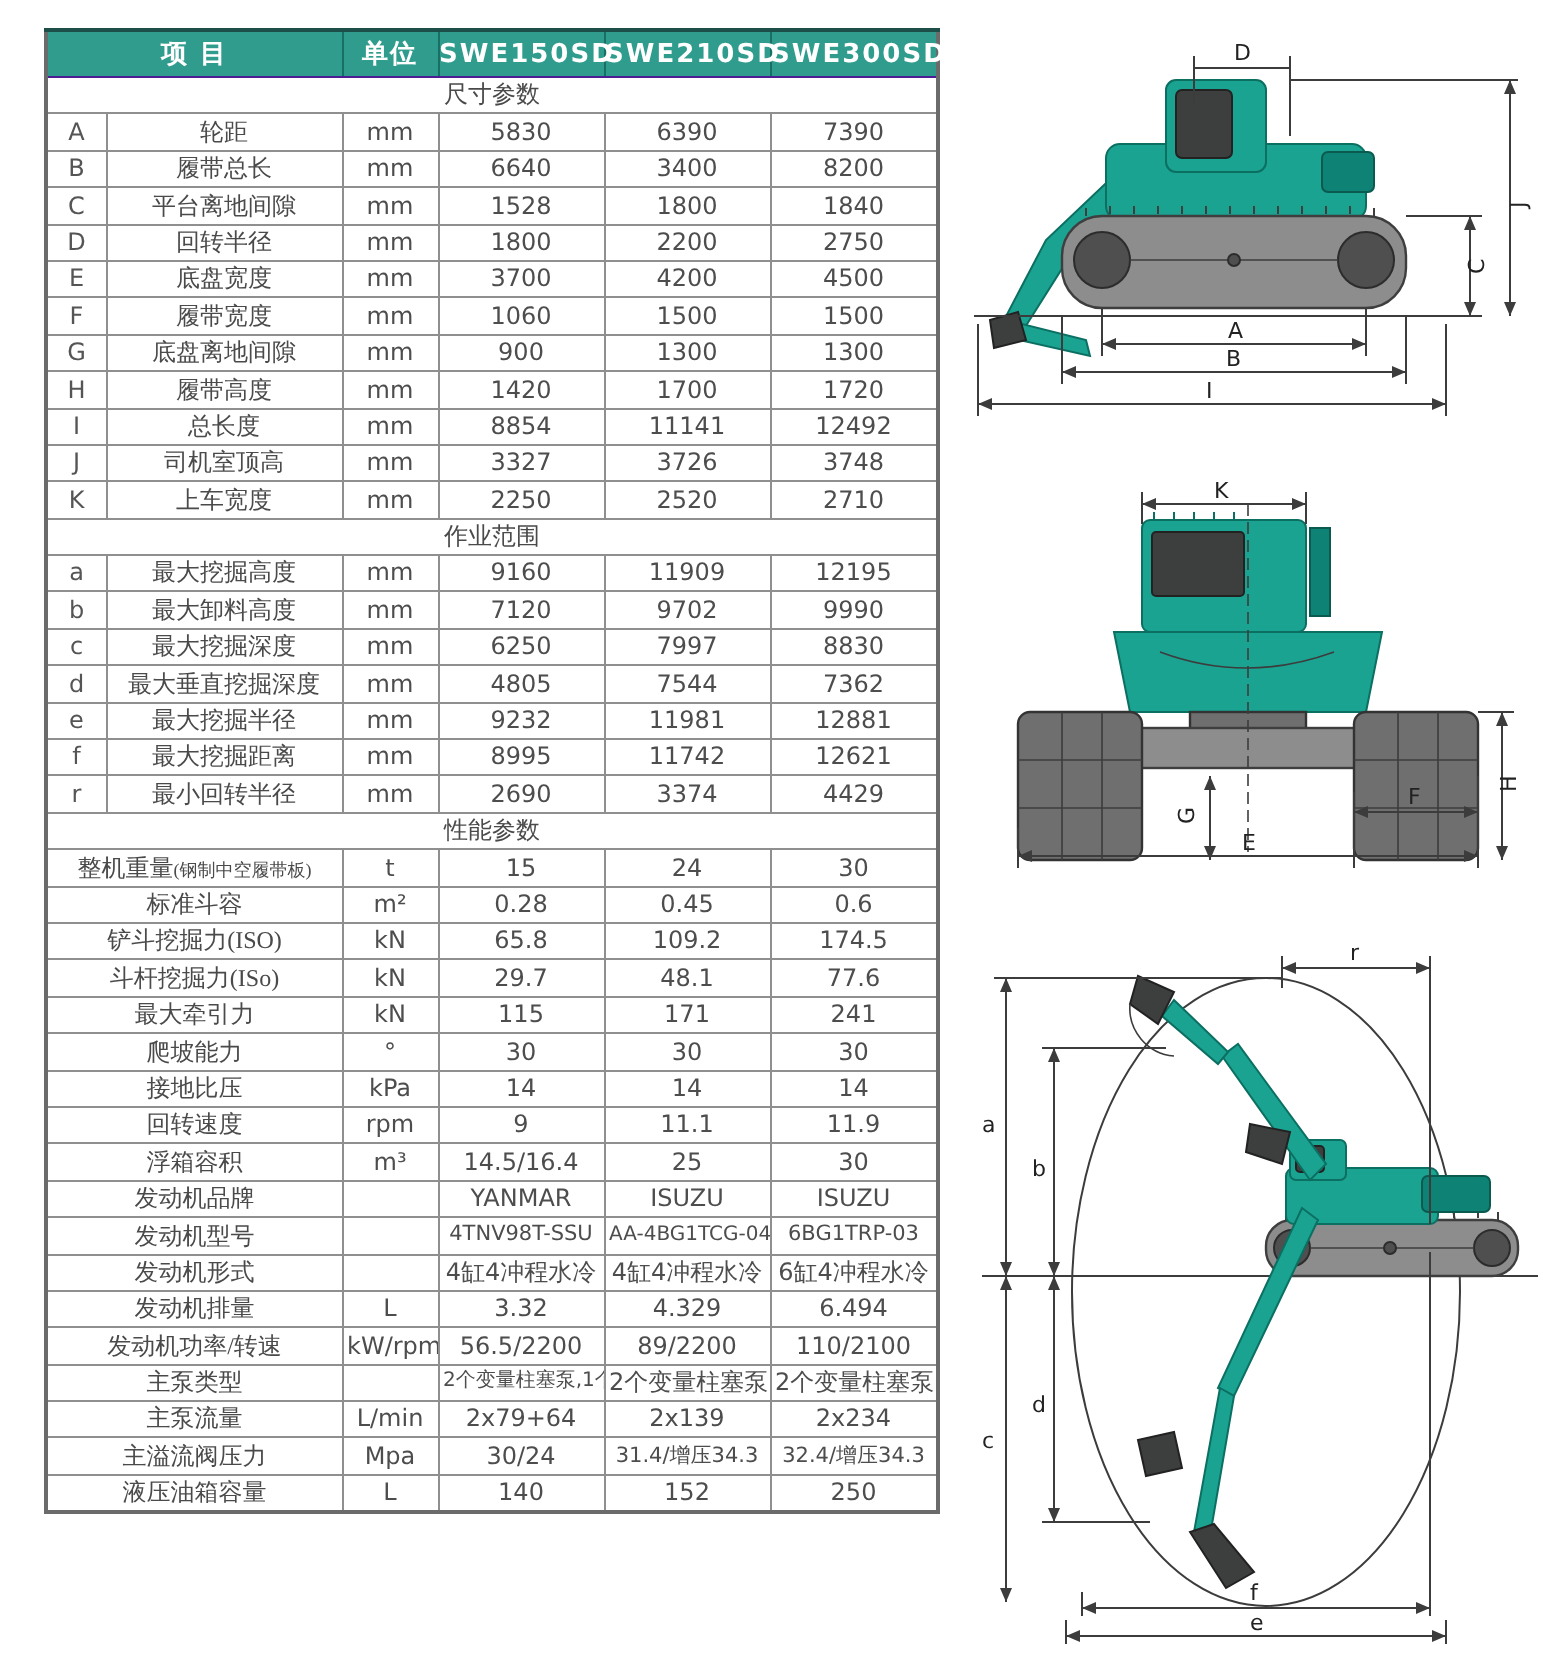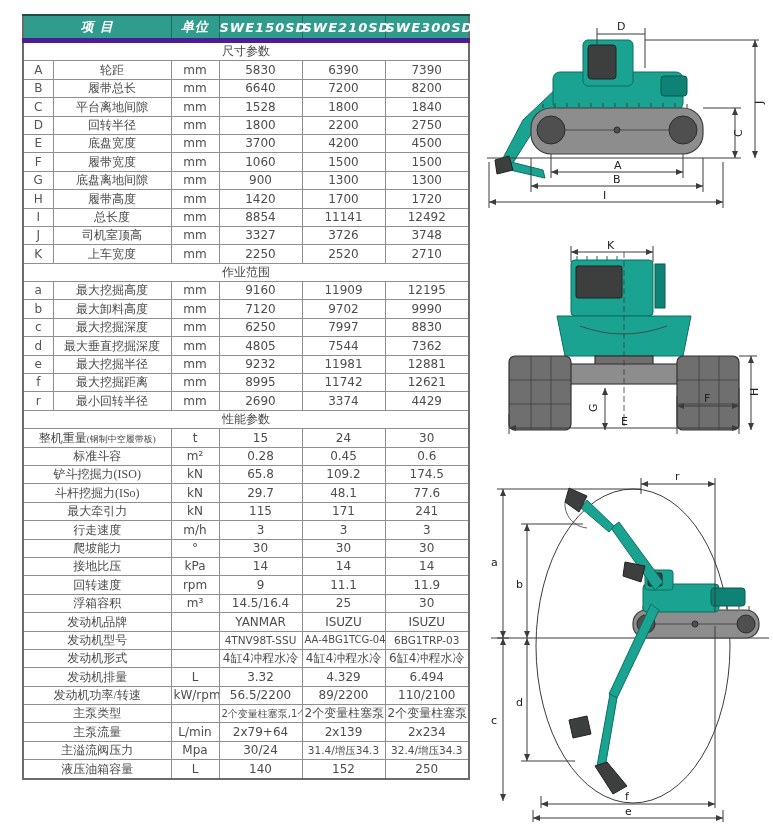--- a/index.html
+++ b/index.html
@@ -9,21 +9,21 @@
   }
   
   table.spec{
     position:absolute;left:22px;top:14px;width:446px;
     border-collapse:collapse;table-layout:fixed;
     border:2px solid #6b6b6b;
   }
   table.spec th{
     background:#2f9c8d;color:#ffffff;font-weight:bold;font-size:13px;
     height:22px;padding:0;border-left:1px solid #187064;border-top:2px solid #1d4f48;
-    border-bottom:5px solid #4c1d95;letter-spacing:1px;font-style:italic;
+    border-bottom:1px solid #4c1d95;letter-spacing:1px;
   }
   table.spec th:first-child{border-left:none;}
   table.spec td{
     border:1px solid #8f8f8f;font-size:12px;text-align:center;
     height:17.4px;padding:0 2px;line-height:1.05;overflow:hidden;white-space:nowrap;
   }
   td.section-title{
     text-align:left;font-size:13px;padding-left:5px;color:#4a4a4a;
     border-left:1px solid #8f8f8f;border-right:1px solid #8f8f8f;
   }
@@ -80,21 +80,21 @@
           <td class="cell-unit">mm</td>
           <td class="cell-value">5830</td>
           <td class="cell-value">6390</td>
           <td class="cell-value">7390</td>
         </tr>
         <tr>
           <td class="cell-key">B</td>
           <td class="cell-label"><span>履带总长</span></td>
           <td class="cell-unit">mm</td>
           <td class="cell-value">6640</td>
-          <td class="cell-value">7200</td>
+          <td class="cell-value">3400</td>
           <td class="cell-value">8200</td>
         </tr>
         <tr>
           <td class="cell-key">C</td>
           <td class="cell-label"><span>平台离地间隙</span></td>
           <td class="cell-unit">mm</td>
           <td class="cell-value">1528</td>
           <td class="cell-value">1800</td>
           <td class="cell-value">1840</td>
         </tr>
@@ -251,27 +251,20 @@
           <td class="cell-value">29.7</td>
           <td class="cell-value">48.1</td>
           <td class="cell-value">77.6</td>
         </tr>
         <tr>
           <td class="cell-label" colspan="2"><span>最大牵引力</span></td>
           <td class="cell-unit">kN</td>
           <td class="cell-value">115</td>
           <td class="cell-value">171</td>
           <td class="cell-value">241</td>
-        </tr>
-        <tr>
-          <td class="cell-label" colspan="2"><span>行走速度</span></td>
-          <td class="cell-unit">m/h</td>
-          <td class="cell-value">3</td>
-          <td class="cell-value">3</td>
-          <td class="cell-value">3</td>
         </tr>
         <tr>
           <td class="cell-label" colspan="2"><span>爬坡能力</span></td>
           <td class="cell-unit">°</td>
           <td class="cell-value">30</td>
           <td class="cell-value">30</td>
           <td class="cell-value">30</td>
         </tr>
         <tr>
           <td class="cell-label" colspan="2"><span>接地比压</span></td>

